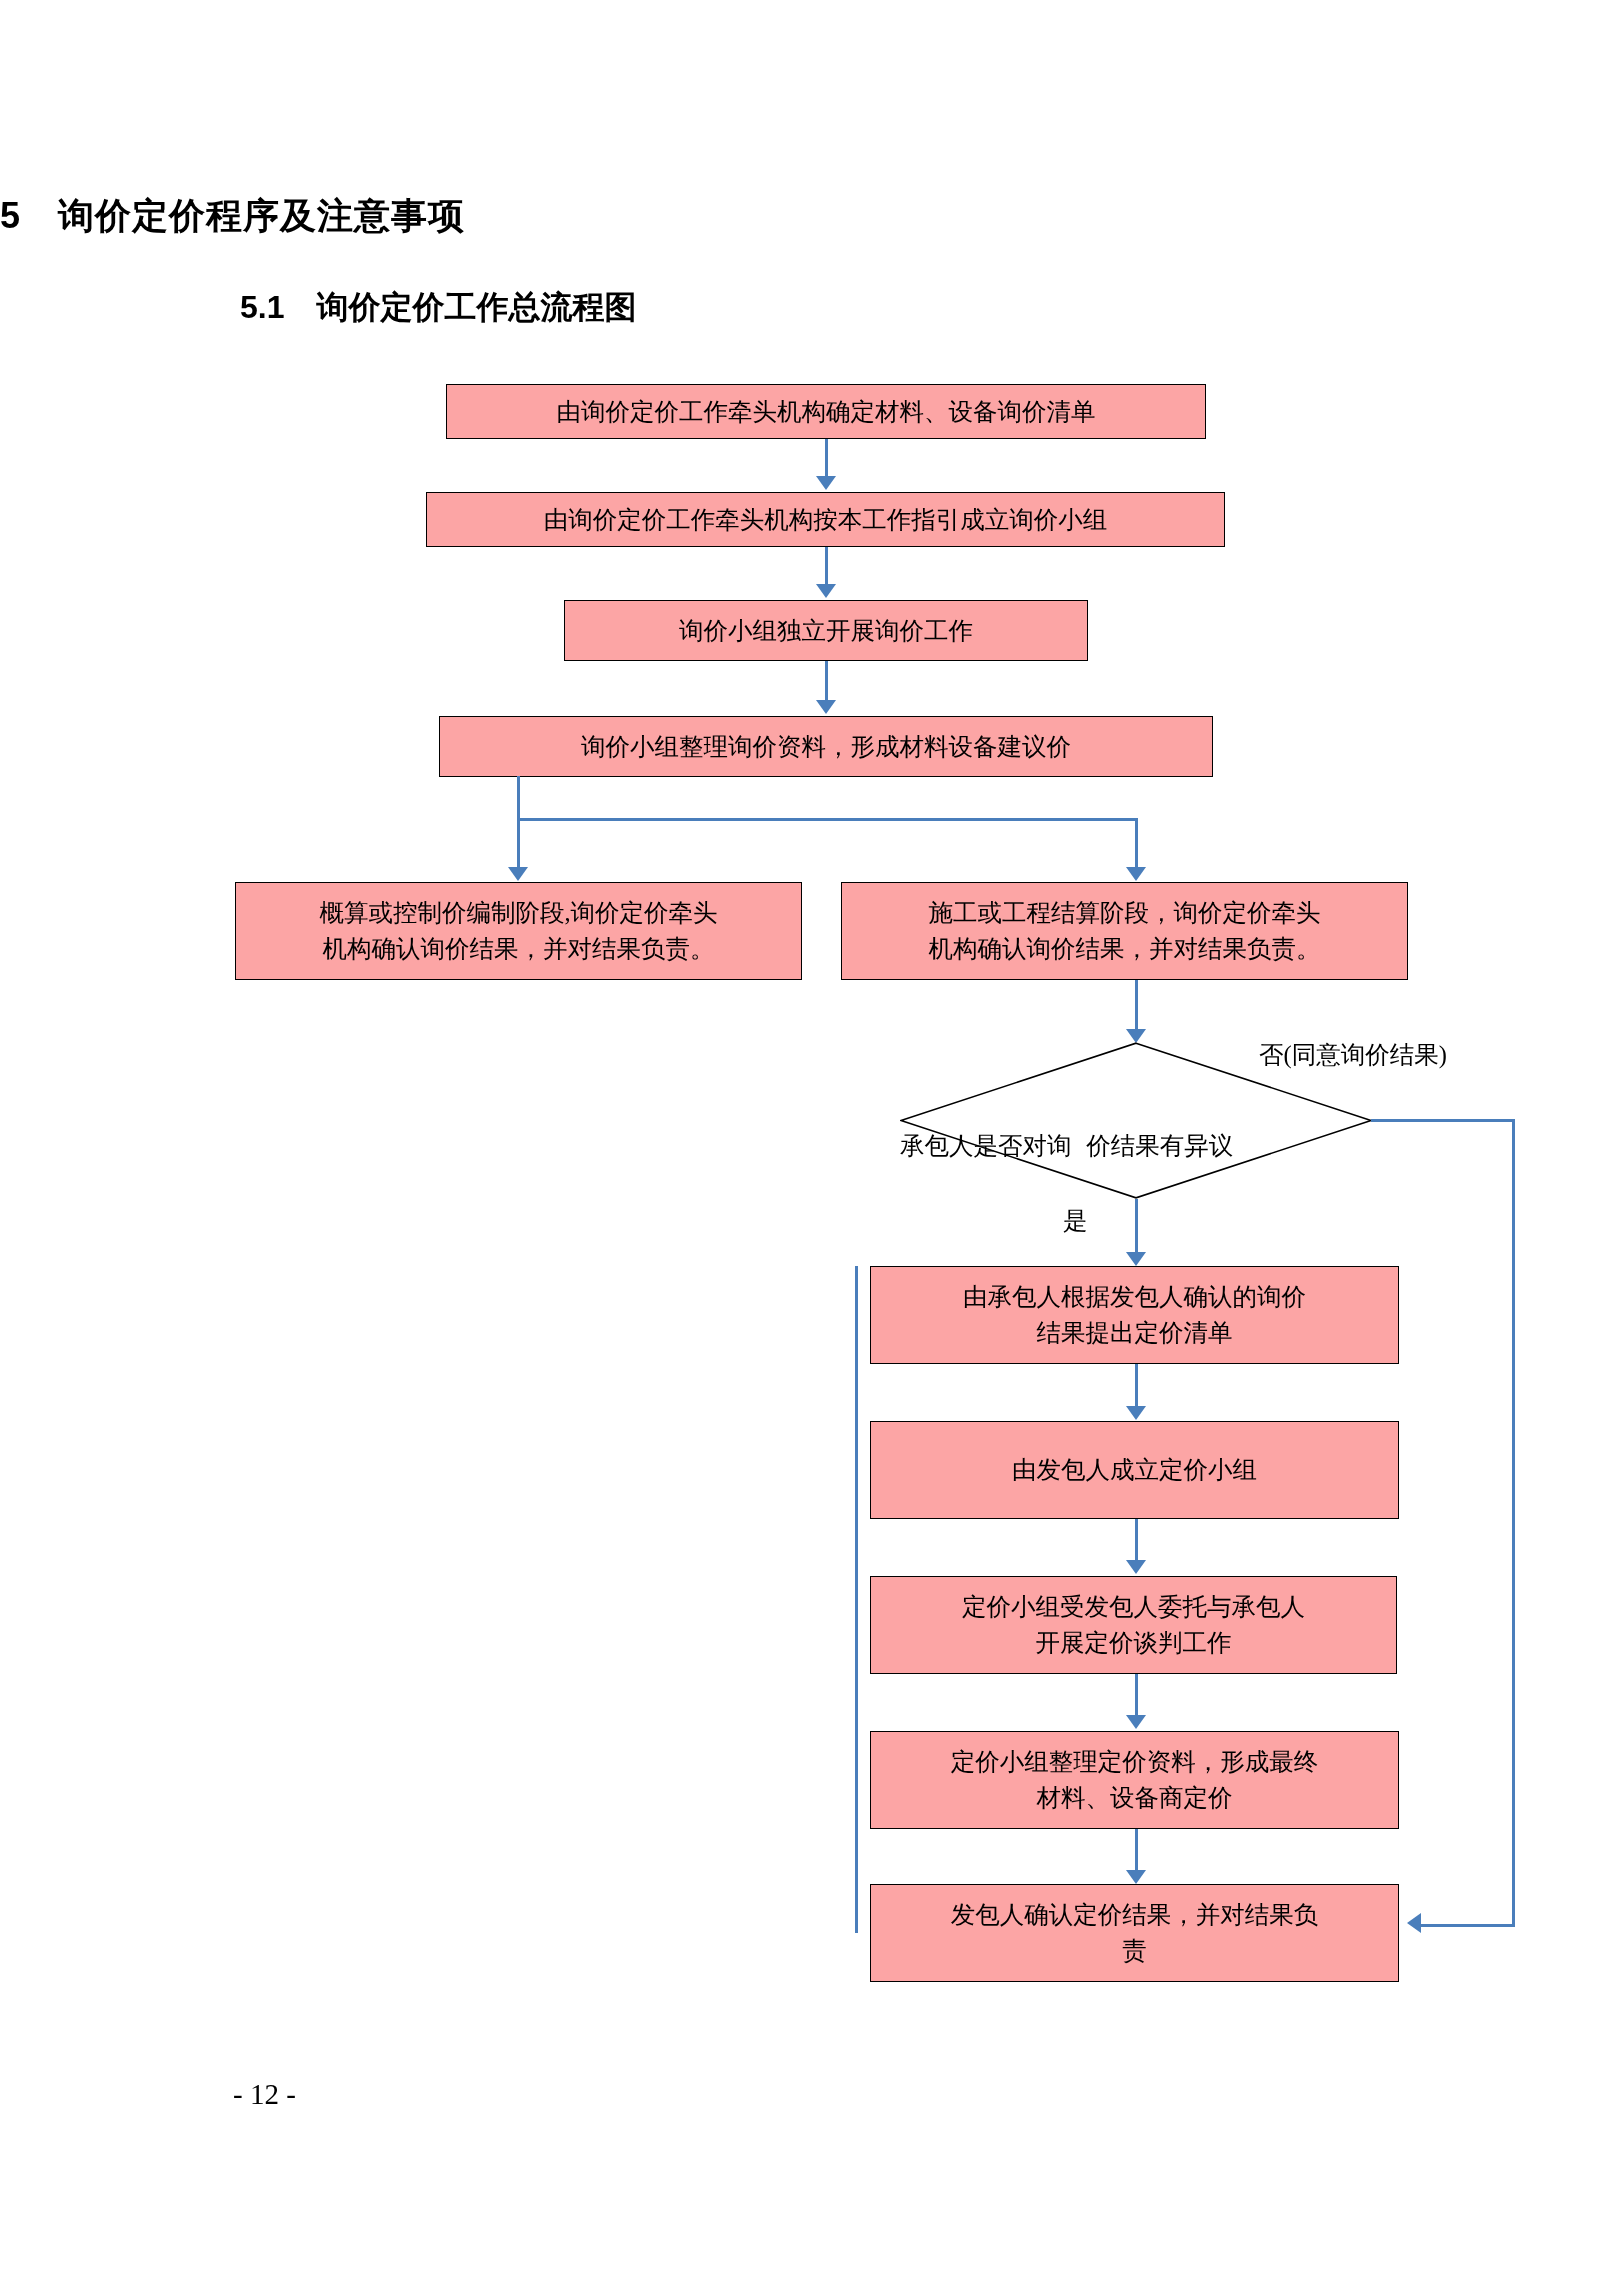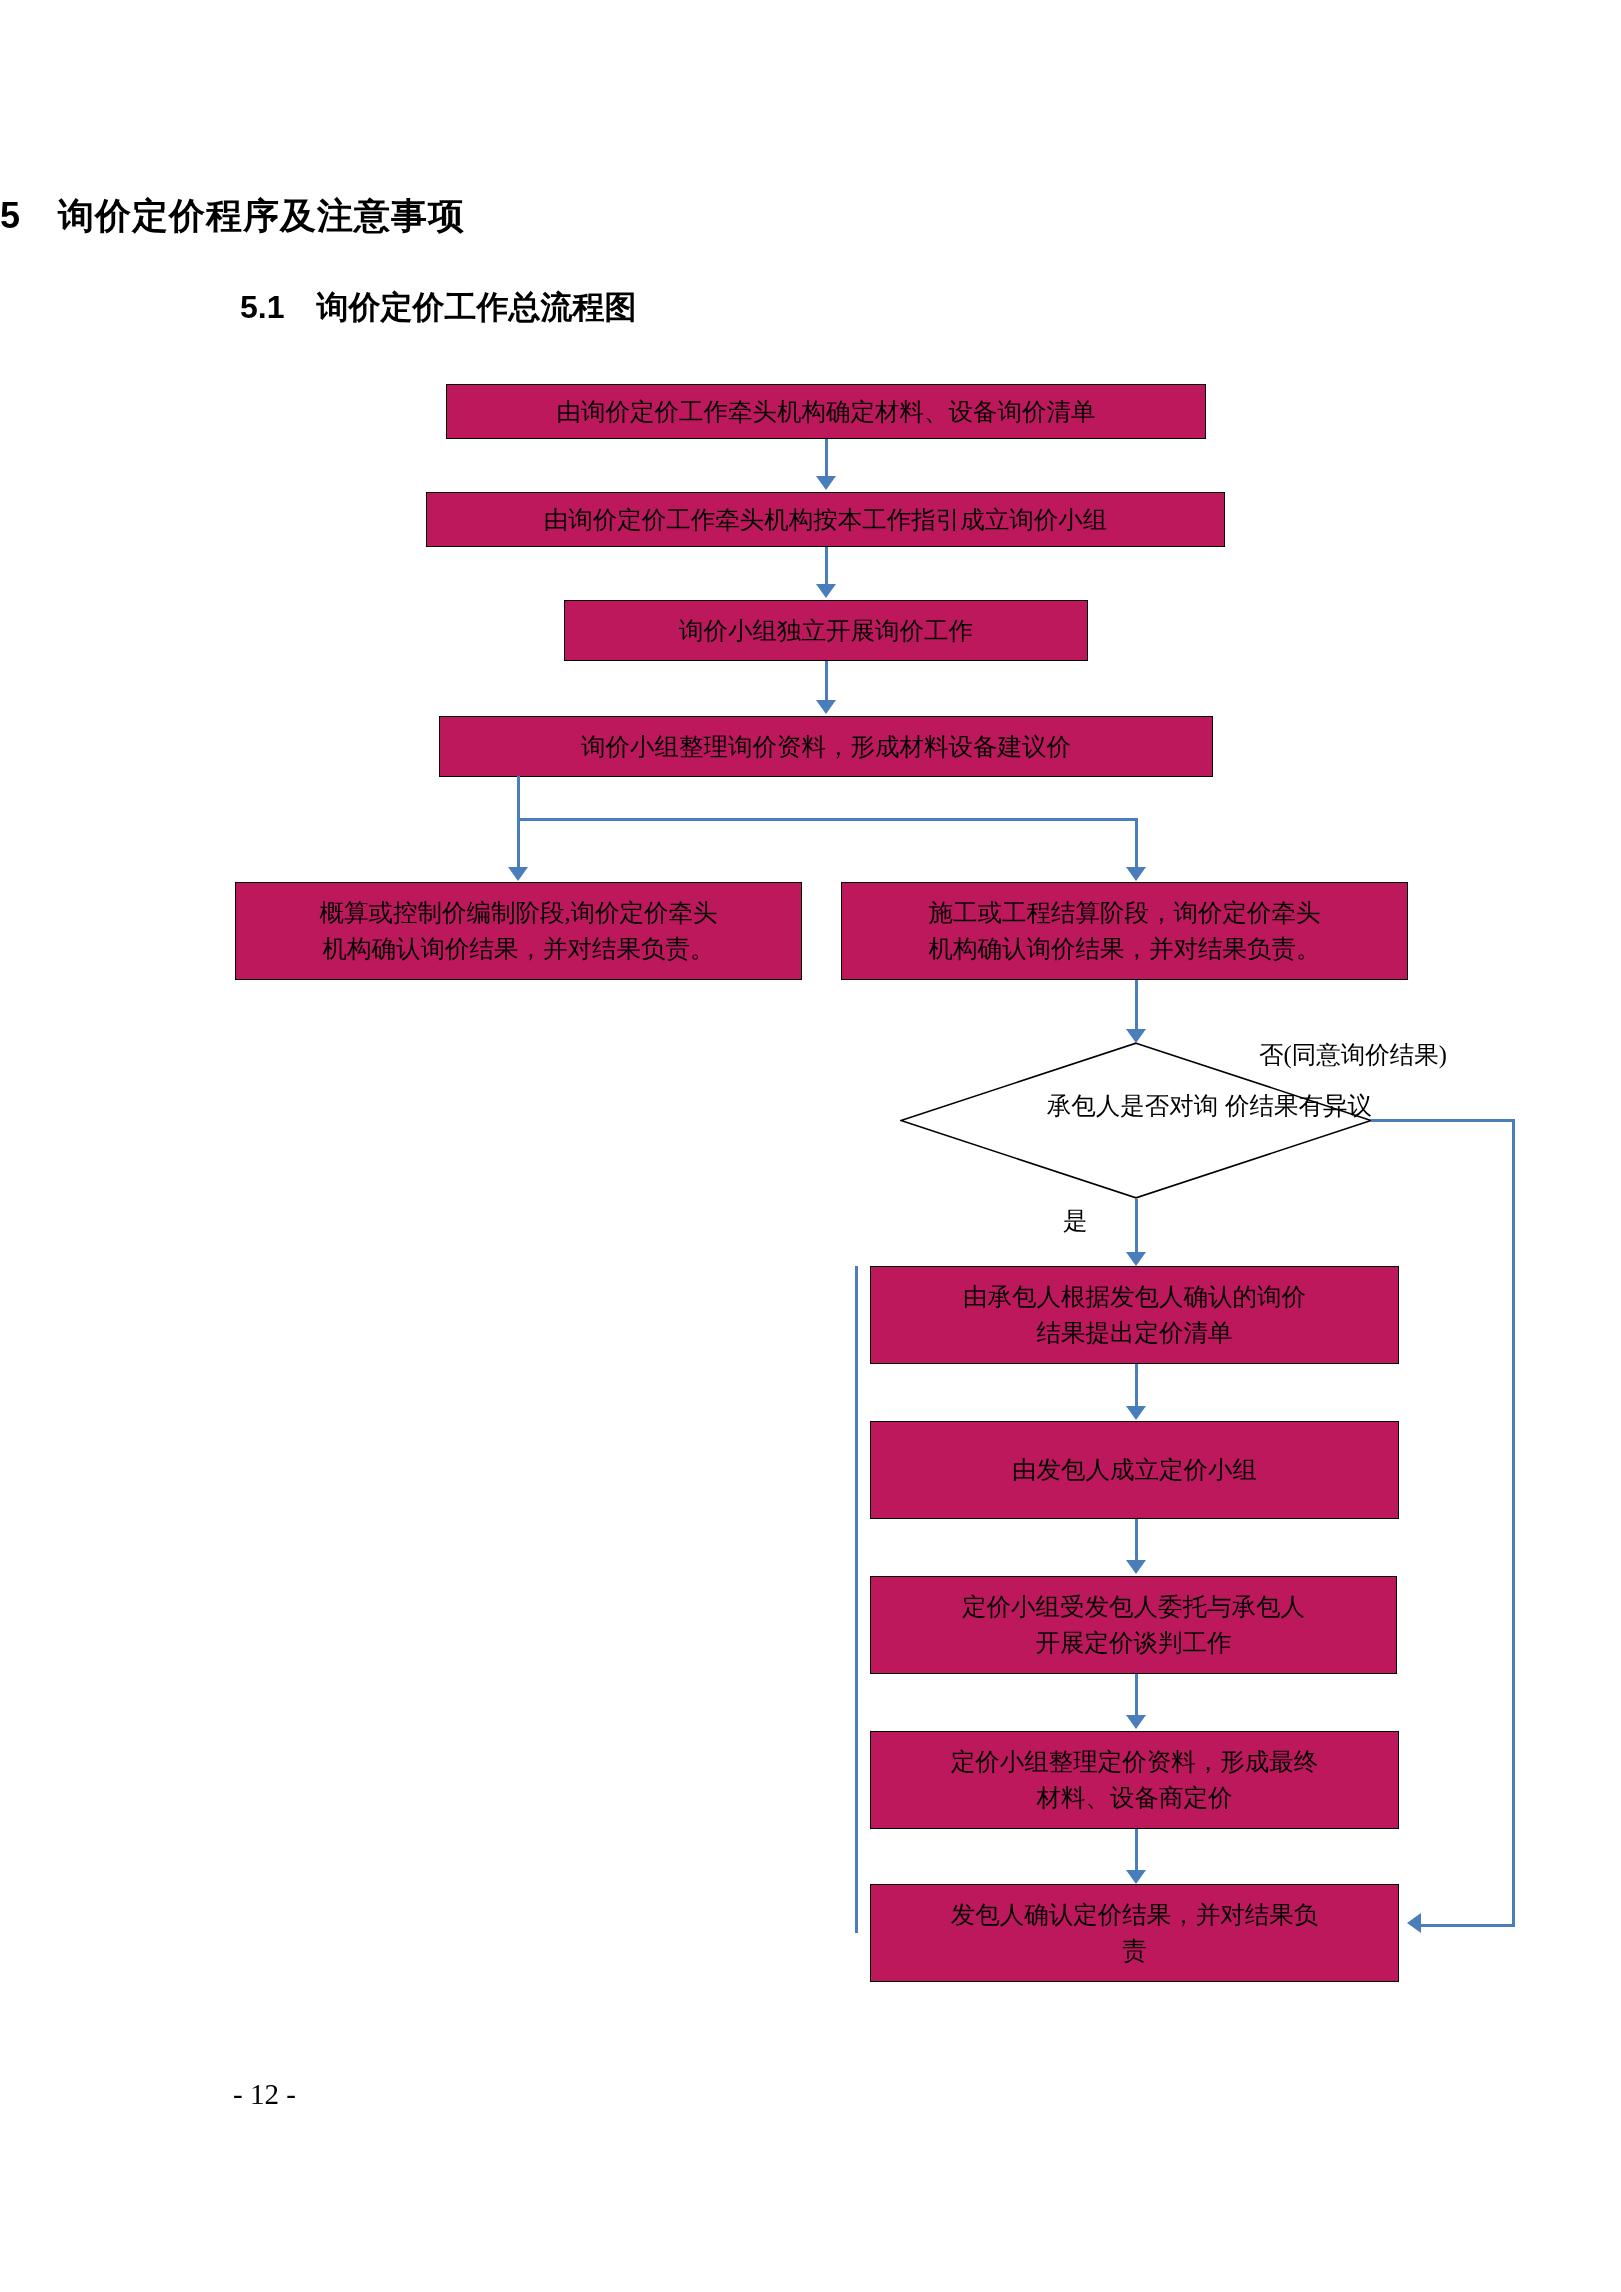--- a/index.html
+++ b/index.html
@@ -44,21 +44,21 @@
     font-weight: bold;
     font-family: "Liberation Sans", "DejaVu Sans", sans-serif;
     white-space: pre;
   }
 
   
   .node {
     position: absolute;
     box-sizing: border-box;
     border: 1px solid #000000;
-    background: #be185d;
+    background: #fca5a5;
     display: flex;
     align-items: center;
     justify-content: center;
     text-align: center;
     font-size: 24.5px;
     line-height: 1.45;
     font-family: "Liberation Serif", "DejaVu Serif", serif;
     padding: 3.9px 9.8px;
   }
   .node span { display: block; }
@@ -88,24 +88,25 @@
     border-right: 14.7px solid #4a7ebb;
   }
 
   .diamond-wrap {
     position: absolute;
   }
   .diamond-wrap svg { display: block; }
   .diamond-label {
     position: absolute;
     width: 100%;
-    text-align: right;
+    text-align: left;
     font-size: 24.5px;
     line-height: 1.45;
-    font-family: Liberation Sans, sans-serif;
+    font-family: Liberation Mono, monospace;
+    margin-top: 42px;
   }
 
   .edge-label {
     position: absolute;
     font-size: 24.5px;
     font-family: Liberation Serif, serif;
     white-space: pre;
   }
 
   .page-number {

